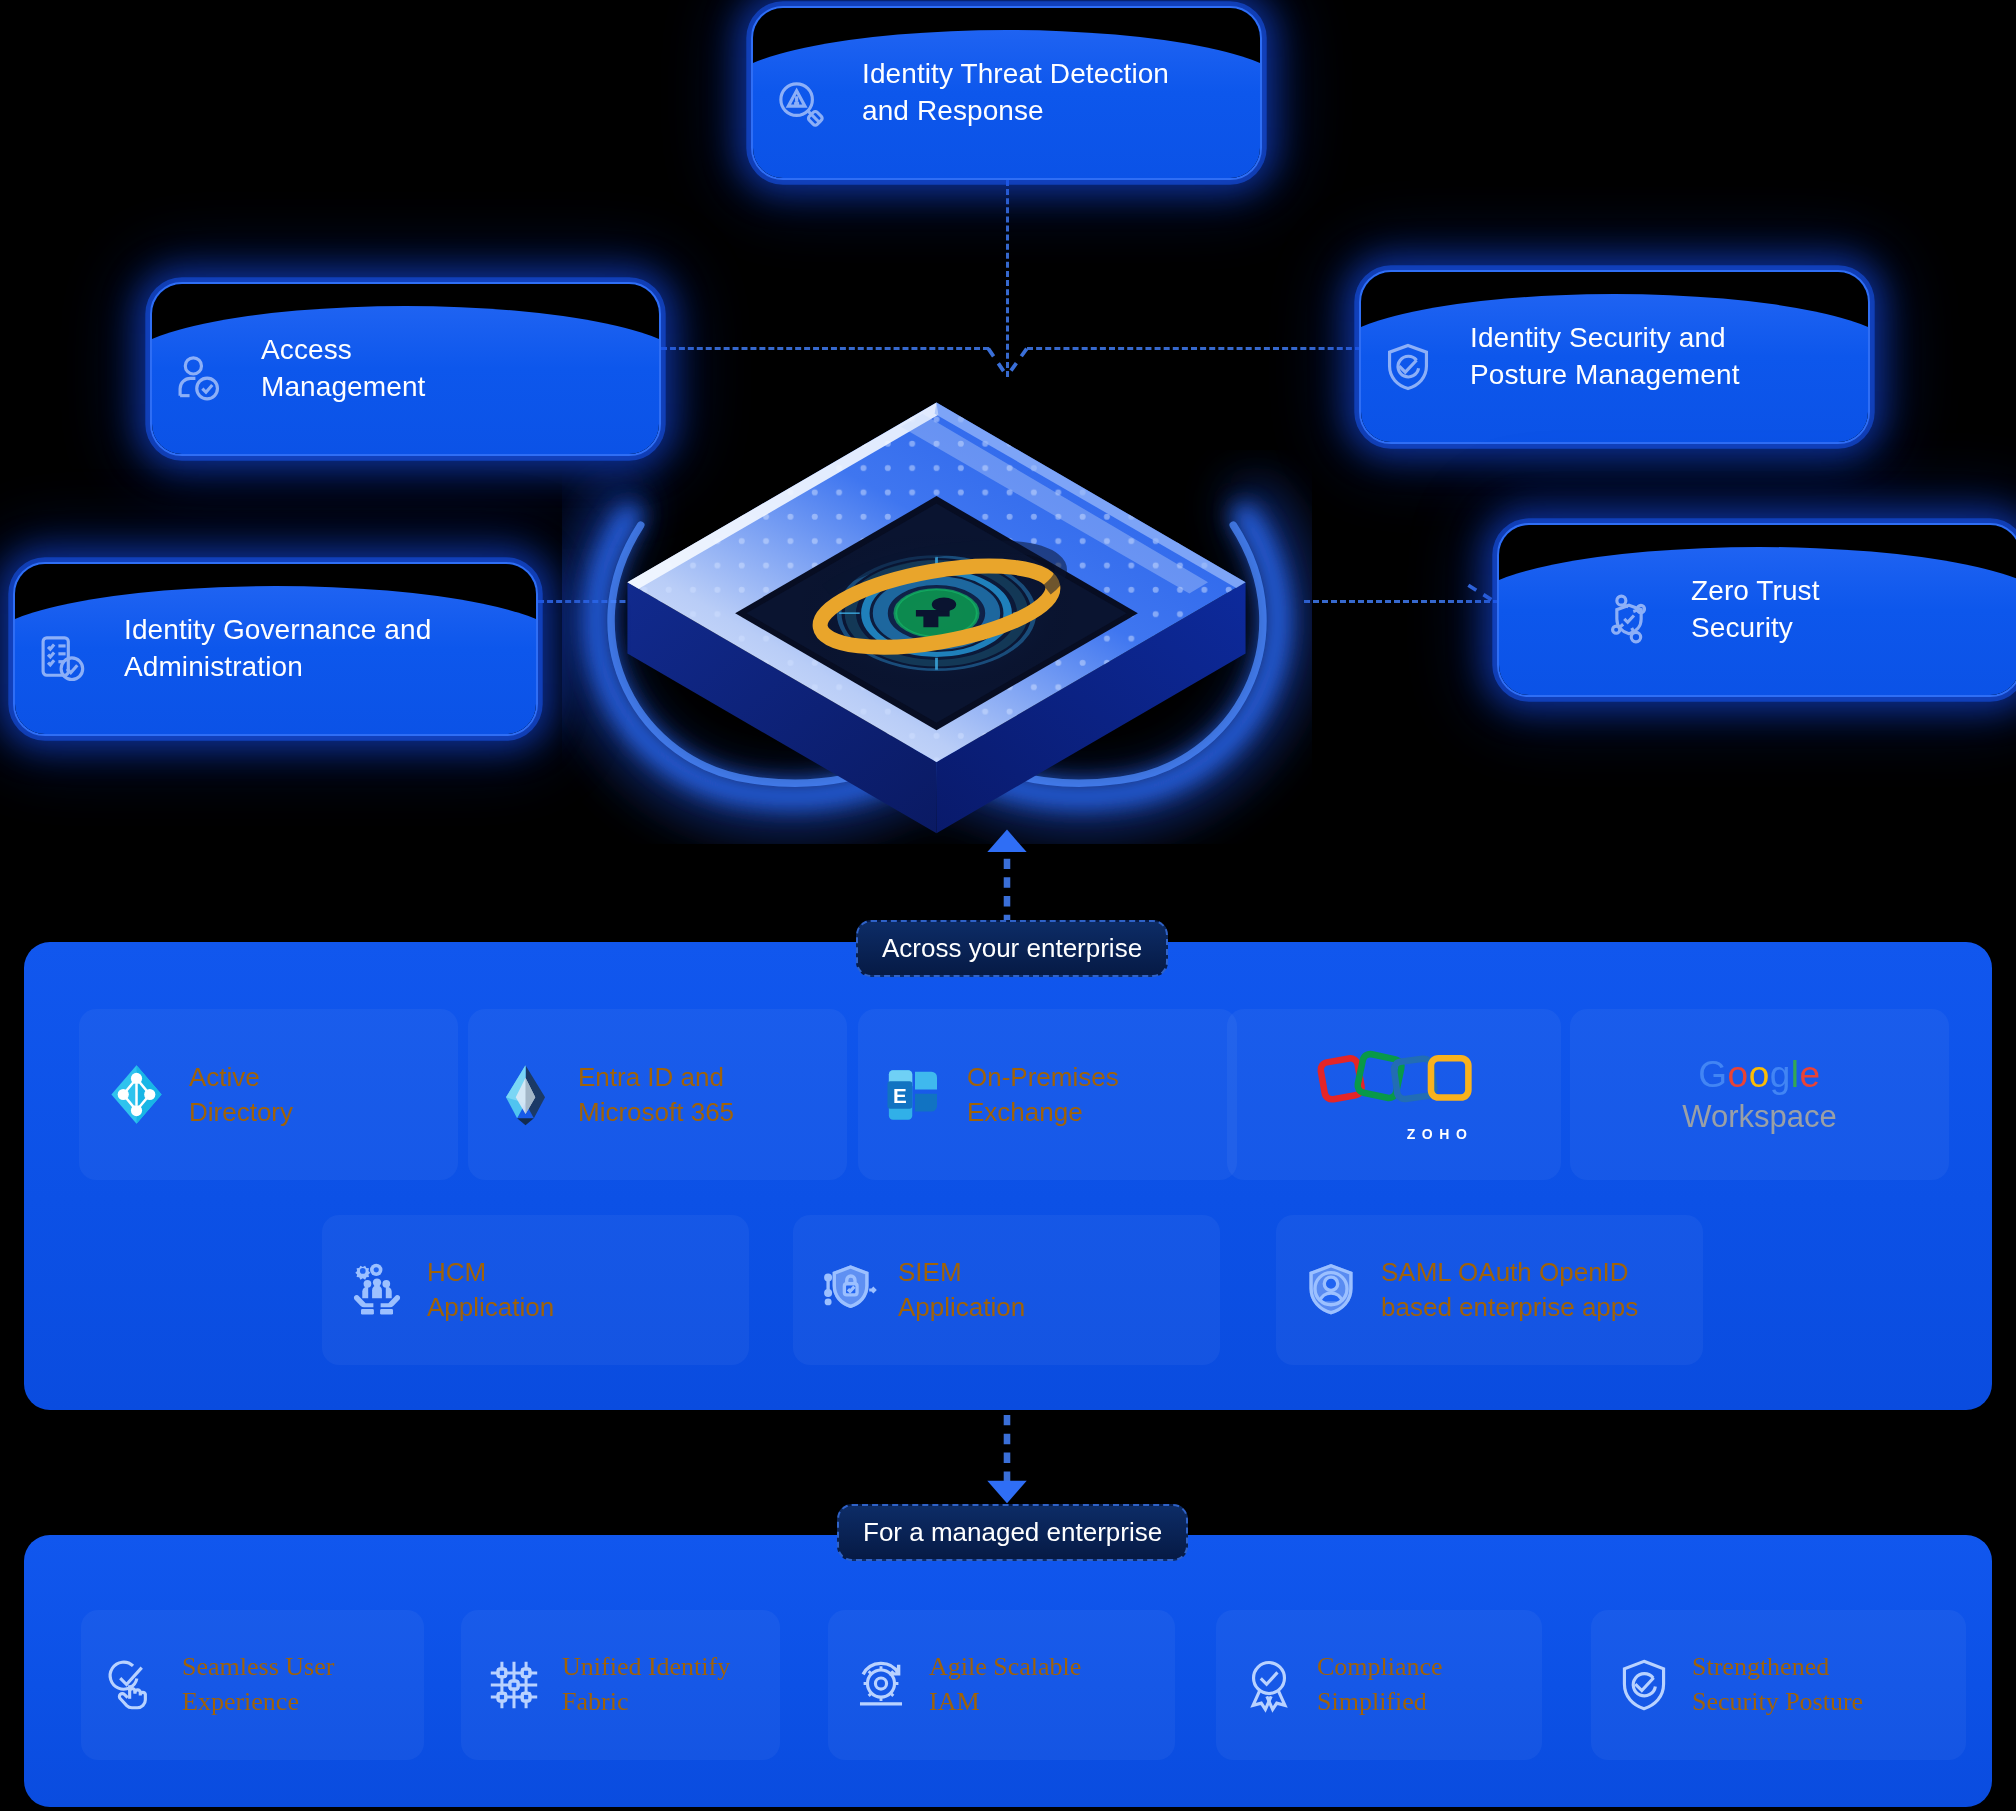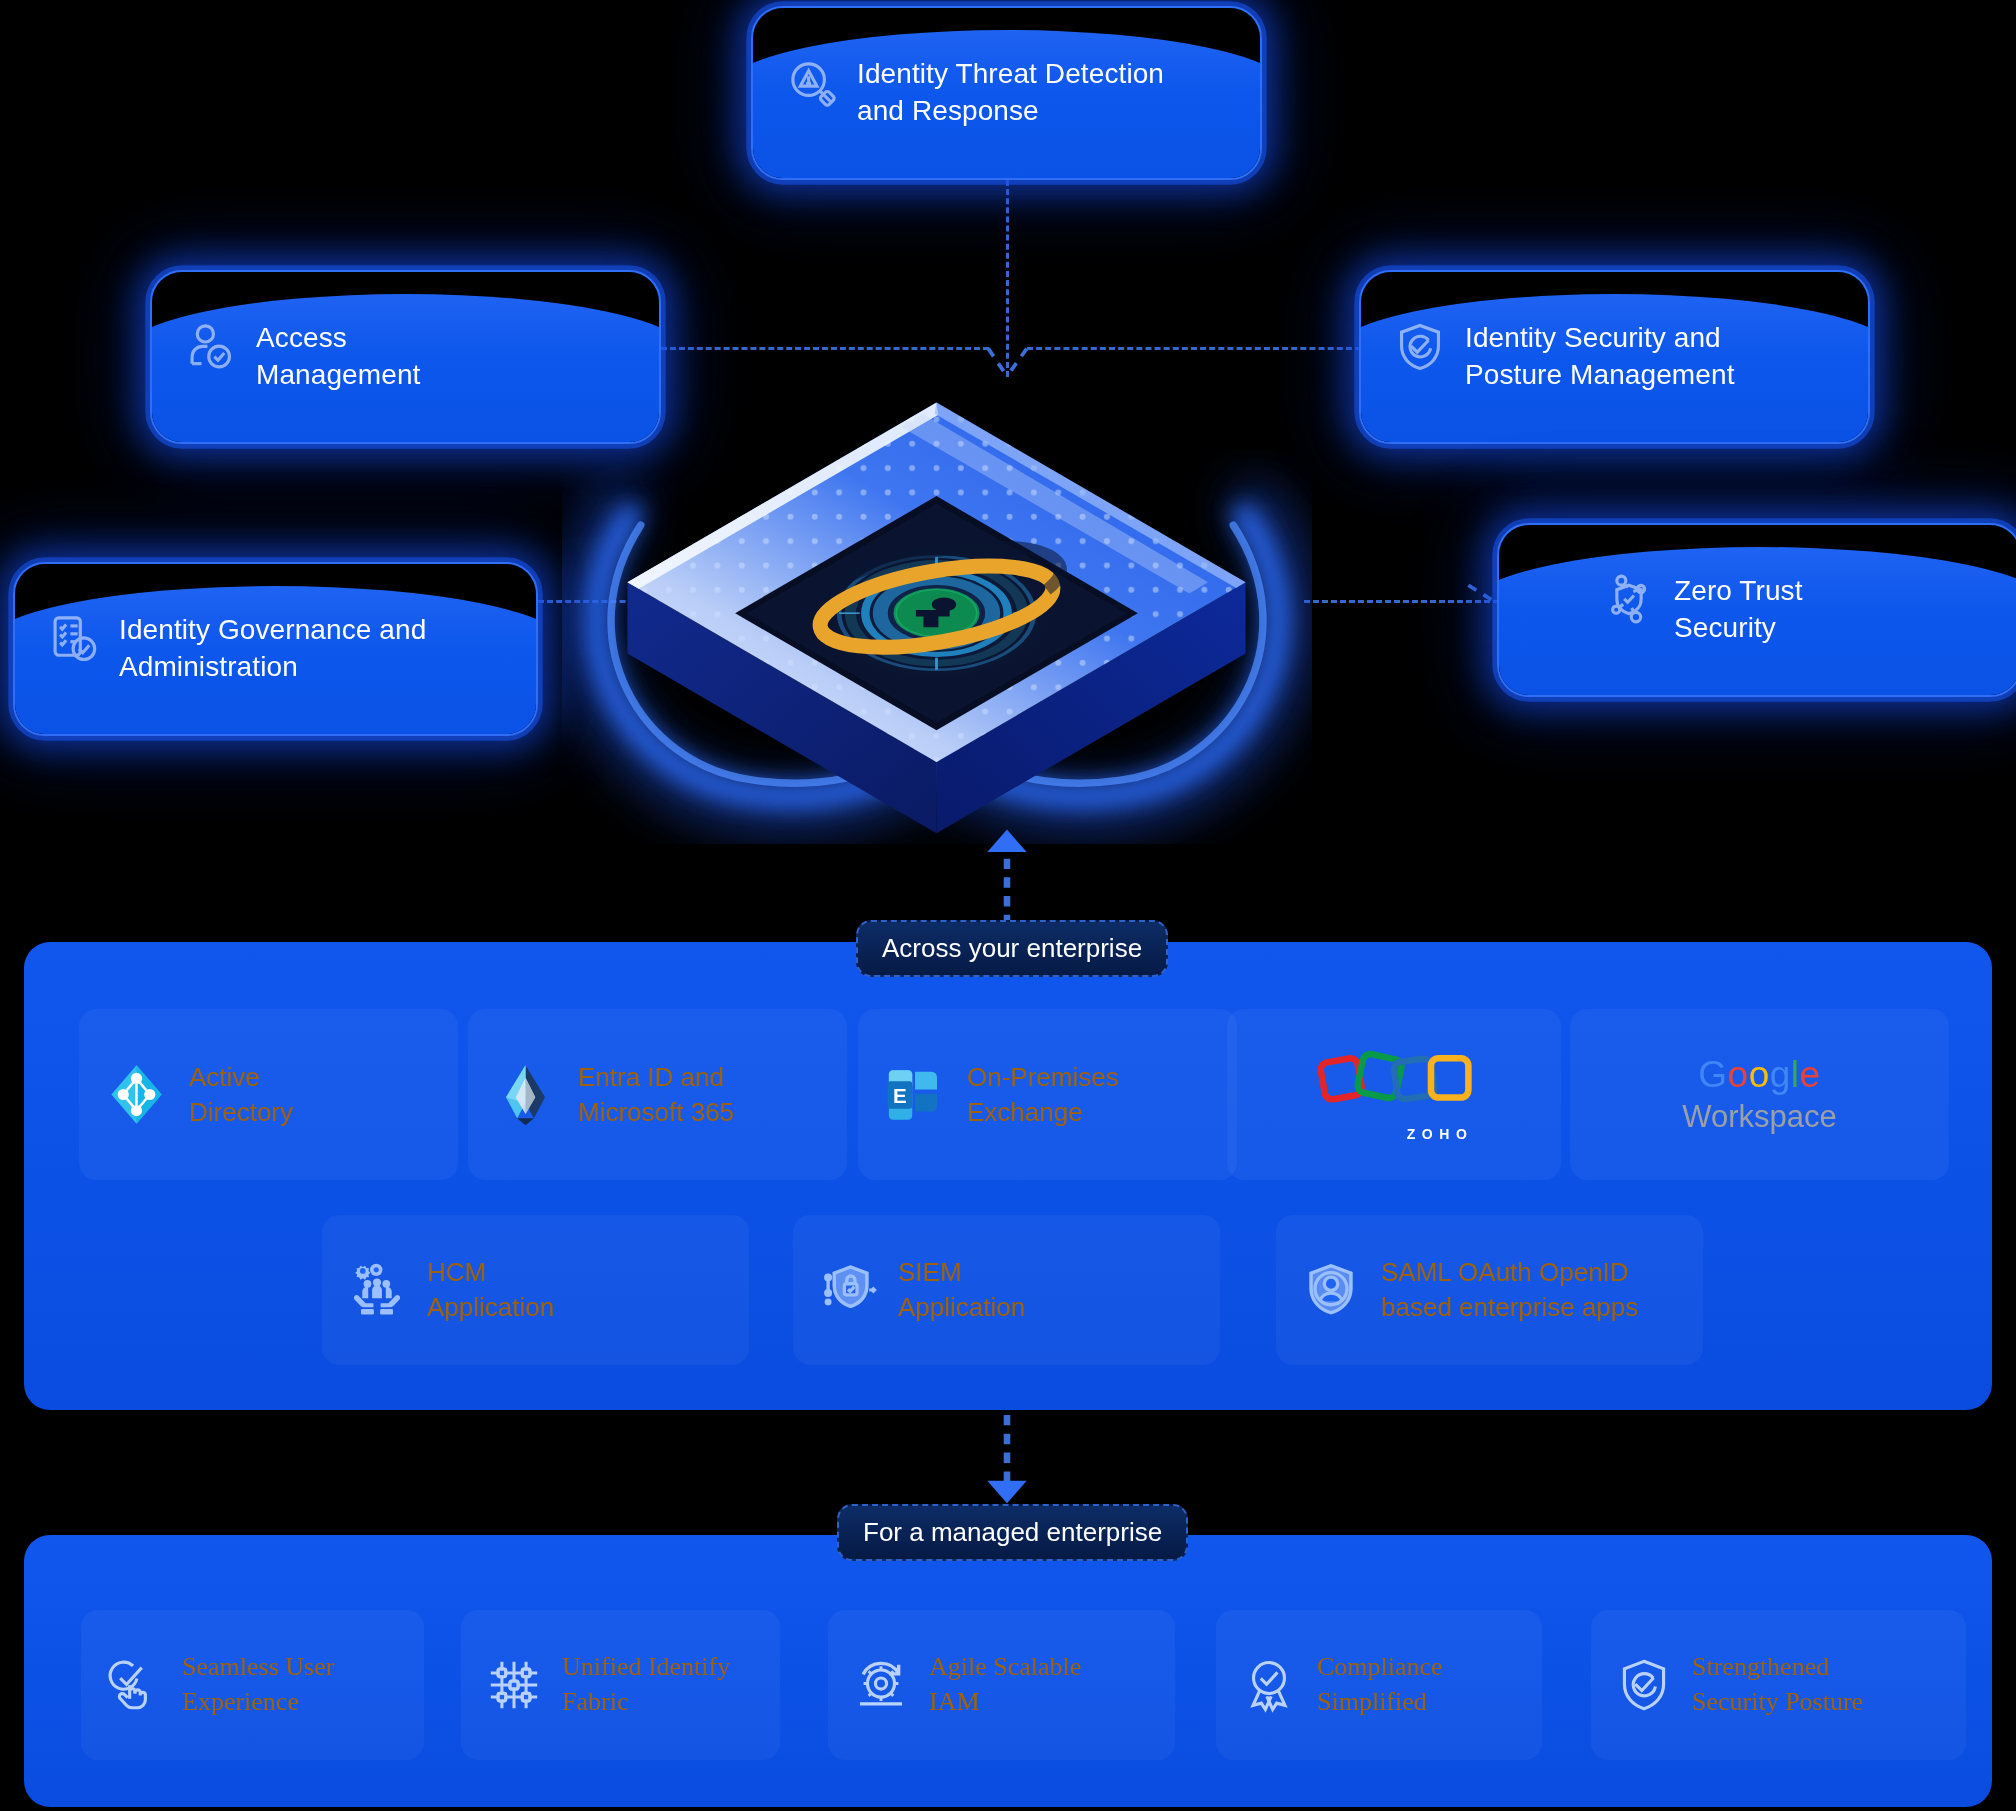--- a/index.html
+++ b/index.html
@@ -28,32 +28,32 @@
     position: absolute; left: -6%; right: -6%; top: -3.7px; bottom: -9.4px;
     background: #000;
   }
   .fcard .arch:after {
     content:""; position:absolute; left:0; right:0; bottom:0; height: 86%;
     background: linear-gradient(180deg,#1f63f2 0%, #0d57ec 40%, #0b52e6 100%);
     border-radius: 50% 50% 0 0 / 38% 38% 0 0;
   }
   .fcard .body {
     position: relative; z-index: 2;
-    display: flex; align-items: flex-start; gap: 18px;
-    padding: 0 32px; width: 100%;
+    display: flex; align-items: flex-end; gap: 35px;
+    padding: 0 20px; width: 100%;
   }
   .fcard .label {
     color: #ffffff; font-size: 28px; line-height: 1.32; letter-spacing: 0.1px;
     white-space: pre-line;
   }
   .ic { flex: none; display: block; opacity: .62; }
 
   
   #card-itdr  { left: 751px; top: 5.6px;    width: 511px; height: 174px; }
-  #card-am    { left: 150px; top: 270px;  width: 511px; height: 174px; }
+  #card-am    { left: 150px; top: 282px;  width: 511px; height: 174px; }
   #card-ispm  { left: 1359px;top: 270px;  width: 511px; height: 174px; }
   #card-iga   { left: 13px;  top: 523px;  width: 525px; height: 174px; margin-top: 39px; }
   #card-zts   { left: 1497px;top: 523px;  width: 525px; height: 174px; }
 
   
   .dot-h {
     position: absolute; height: 0;
     border-top: 3.7px dashed #3a6fd8; opacity: .95;
   }
   .dot-v {

